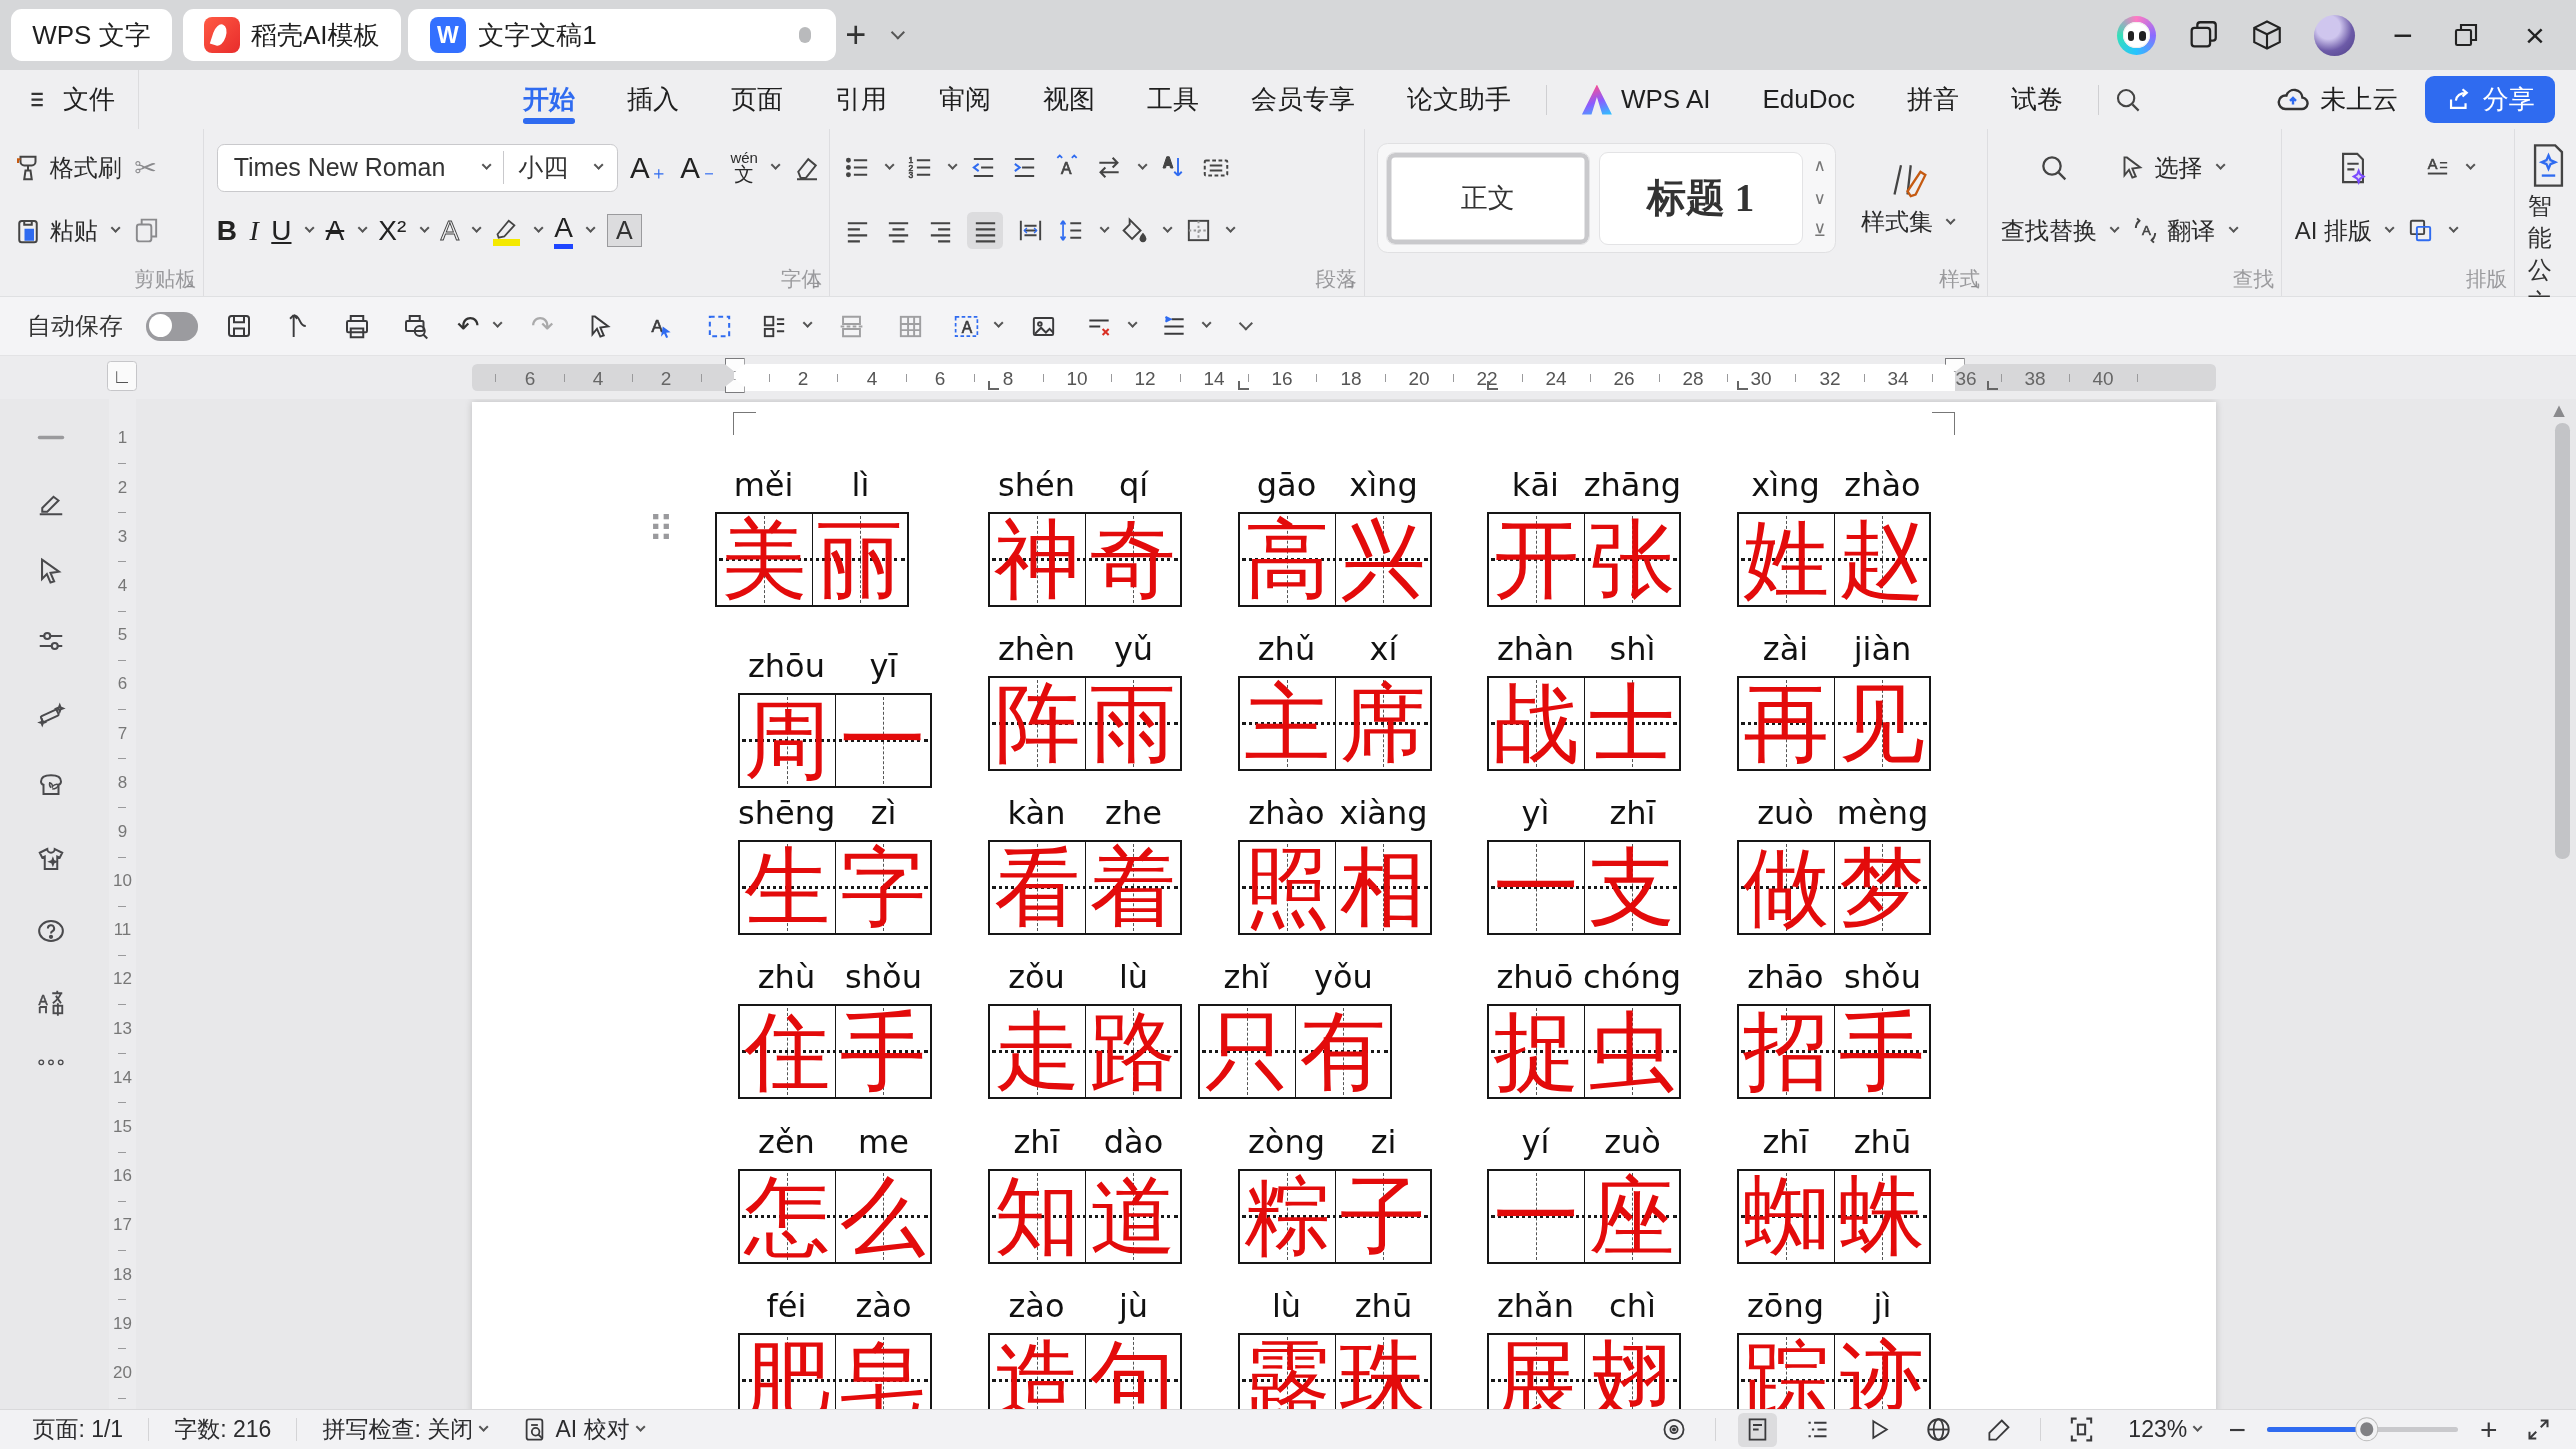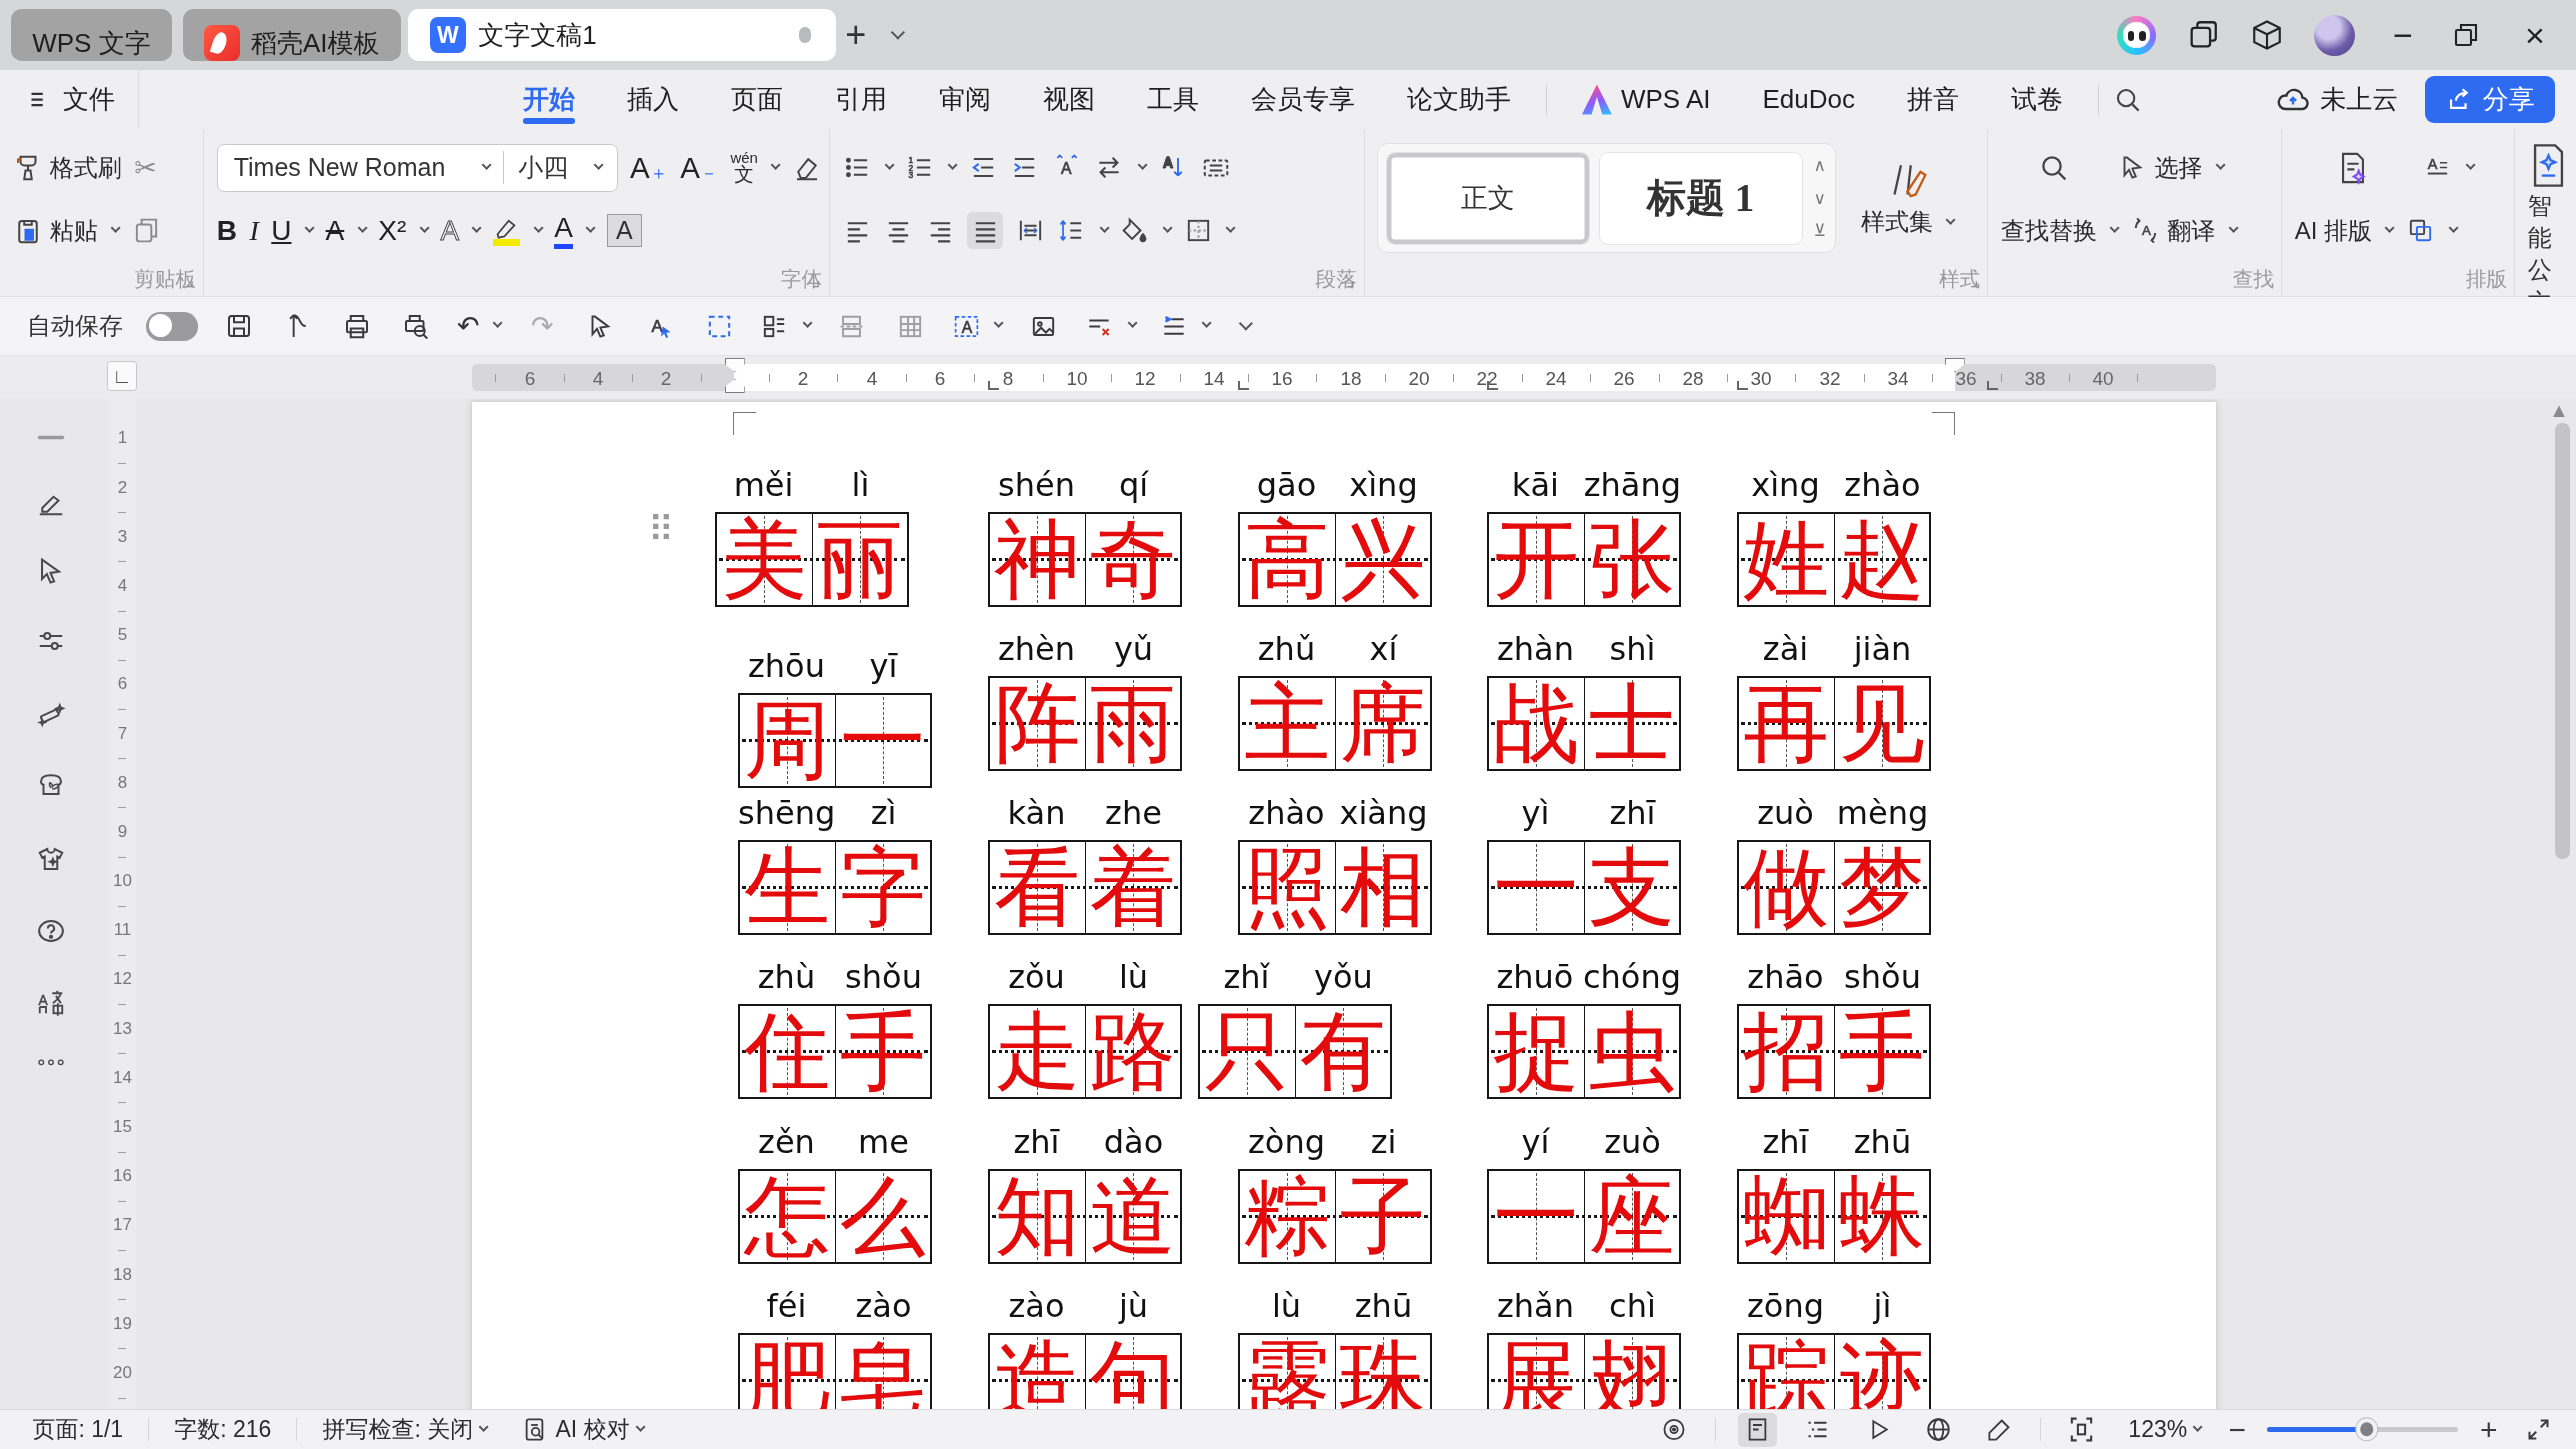--- a/index.html
+++ b/index.html
@@ -7,21 +7,21 @@
     font-family:"Liberation Sans","DejaVu Sans",sans-serif; color:#333; }
   svg { display:block; }
   .chev { display:inline-block; width:9.8px; height:9.8px; border-right:2.2px solid #555;
     border-bottom:2.2px solid #555; transform:rotate(45deg) translate(-1.8px,-1.8px); margin-left:7.2px; }
   .chev.sm { width:7.2px; height:7.2px; }
 
   
   #titlebar { position:absolute; inset:0 0 auto 0; height:70px; background:#d6d7d9; display:flex; align-items:center; }
   .doc-tab { height:52px; border-radius:10.7px; display:flex; align-items:center; padding:0 21.5px;
     font-size:26px; color:#1f1f1f; margin-left:10.7px; }
-  .doc-tab.inactive { background:#a3a3a3;align-items:flex-end; }
+  .doc-tab.inactive { background:#ffffff; }
   .doc-tab.active { background:#ffffff; width:428px; margin-left:7.2px; position:relative; }
   .docer-logo { width:36px; height:36px; border-radius:8px; background:linear-gradient(135deg,#ff5a43,#e82c2c);
     margin-right:10.7px; position:relative; overflow:hidden; }
   .docer-logo::after { content:""; position:absolute; left:9px; top:7.2px; width:12.5px; height:21.5px;
     background:#fff; border-radius:50% 50% 50% 0; transform:rotate(18deg); }
   .w-logo { width:36px; height:36px; border-radius:8px; background:#3370ff; color:#fff; font-weight:bold;
     font-size:23px; display:flex; align-items:center; justify-content:center; margin-right:12.5px; }
   .mod-dot { position:absolute; right:25px; width:12.5px; height:16px; border-radius:6.3px; background:#b9babc; }
   .tb-btn { width:39px; height:39px; display:flex; align-items:center; justify-content:center;
     font-size:36px; color:#333; font-weight:300; }

